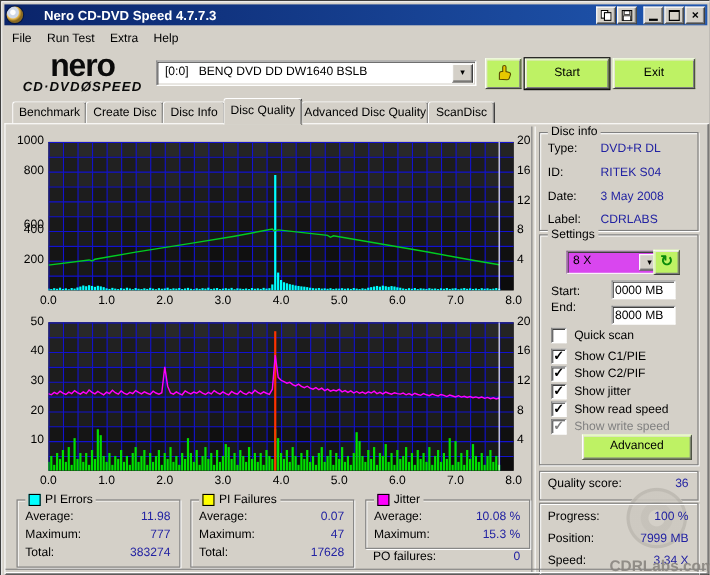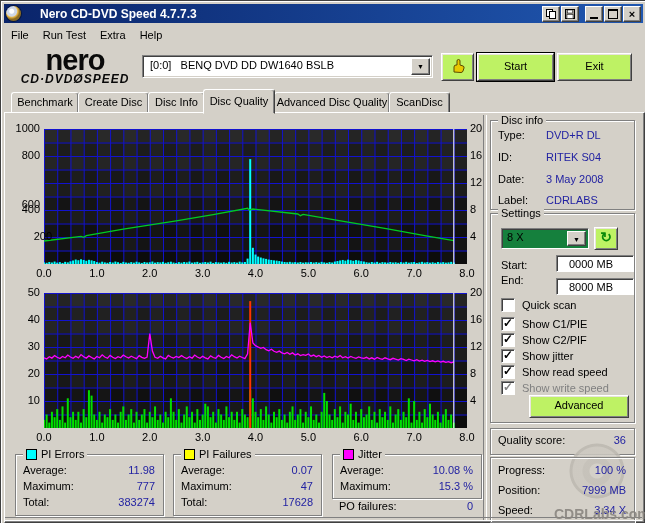--- a/index.html
+++ b/index.html
@@ -39,25 +39,25 @@
   #charts{position:absolute;left:0;top:0;width:645px;height:523px;pointer-events:none;}
   .tick{position:absolute;font-size:11px;color:#000;}
   .vdivider{position:absolute;left:482px;top:114px;height:406px;width:2px;border-left:1px solid #808080;border-right:1px solid #fff;}
   
   .grp{position:absolute;border:1px solid #808080;box-shadow:1px 1px 0 #fff, inset 1px 1px 0 #fff;}
   .grp-title{position:absolute;top:-7px;left:7px;background:#d4d0c8;padding:0 3px;display:flex;align-items:center;gap:4px;}
   .swatch{width:9px;height:9px;border:1px solid #000;display:inline-block;}
   .row{position:absolute;left:7px;right:8px;display:flex;justify-content:space-between;}
   .val{color:#2222a2;}
   
-  .mini-combo{position:absolute;left:10px;top:14px;width:86px;height:19px;background:#15803d;border:1px solid;border-color:#808080 #fff #fff #808080;box-shadow:inset 1px 1px 0 #404040;}
+  .mini-combo{position:absolute;left:24px;top:14px;width:86px;height:19px;background:#d946ef;border:1px solid;border-color:#808080 #fff #fff #808080;box-shadow:inset 1px 1px 0 #404040;}
   .mini-combo .combo-text{top:2px;left:5px;}
   .refresh-btn{position:absolute;left:103px;top:13px;width:22px;height:21px;color:#0a8a0a;font-weight:bold;font-size:14px;line-height:19px;}
   .fld-label{position:absolute;left:10px;}
-  .fld{position:absolute;left:65px;width:52px;height:15px;background:#fff;border:1px solid;border-color:#808080 #fff #fff #808080;box-shadow:inset 1px 1px 0 #404040;font-family:"Liberation Sans",sans-serif;font-size:11px;padding:0 12px;}
+  .fld{position:absolute;left:65px;width:52px;height:15px;background:#fff;border:1px solid;border-color:#808080 #fff #fff #808080;box-shadow:inset 1px 1px 0 #404040;font-family:"Liberation Sans",sans-serif;font-size:11px;padding:0 2px;}
   .cb-row{position:absolute;left:10px;display:flex;align-items:center;gap:7px;height:14px;}
   .cb-box{width:12px;height:12px;background:#fff;border:1px solid;border-color:#808080 #fff #fff #808080;box-shadow:inset 1px 1px 0 #404040;position:relative;}
   .cb-box.checked::after{content:"\2713";position:absolute;left:1px;top:-2px;font-size:12px;font-weight:bold;}
   .cb-row.disabled{color:#808080;}
   .cb-row.disabled .cb-box.checked::after{color:#808080;}
   .btn-advanced{left:38px;top:181px;width:98px;height:21px;line-height:19px;}
   
   .wm-disc{position:absolute;left:568px;top:442px;width:56px;height:56px;border-radius:50%;background:radial-gradient(circle,#d4d0c8 0 7px,#c4c0b8 8px 14px,#ccc8c0 15px 24px,#bcb8b0 25px 27px,#d4d0c8 28px);opacity:.85;}
   .wm-text{position:absolute;left:553px;top:505px;font-size:14px;font-weight:bold;color:#8a8680;letter-spacing:0;opacity:.9;}
   .statusline{position:absolute;left:4px;top:516px;width:637px;height:2px;border-top:1px solid #808080;border-bottom:1px solid #fff;}
@@ -357,21 +357,21 @@
         <rect x="392.91875" y="132.975" width="2" height="2.025" fill="#00ffff"></rect>
         <rect x="395.5625" y="133.515" width="2" height="1.4849999999999999" fill="#00ffff"></rect>
         <rect x="398.20625" y="133.11" width="2" height="1.8900000000000001" fill="#00ffff"></rect>
         <rect x="400.85" y="133.65" width="2" height="1.35" fill="#00ffff"></rect>
         <rect x="403.49375000000003" y="133.38" width="2" height="1.62" fill="#00ffff"></rect>
         <rect x="406.1375" y="132.84" width="2" height="2.16" fill="#00ffff"></rect>
         <rect x="408.78125" y="133.515" width="2" height="1.4849999999999999" fill="#00ffff"></rect>
         <polyline points="0.0,112.0 37.0,107.3 39.7,108.3 42.3,106.7 79.3,100.2 132.2,91.8 169.2,85.7 203.6,79.3 205.2,81.0 208.9,80.0 253.8,85.0 256.4,86.7 259.1,85.4 290.8,90.8 343.7,99.9 380.7,106.7 409.8,111.7" fill="none" stroke="#00cc22" stroke-width="1.3"></polyline>
         <line x1="409.78125" y1="0" x2="409.78125" y2="135" stroke="#ffffff" stroke-width="1"></line>
       </svg>
-      <div class="tick" style="left: 5px; top: 229px; width: 34px; text-align: right; padding-left: 12px;">200</div>
+      <div class="tick" style="left: 5px; top: 229px; width: 34px; text-align: right;">200</div>
       <div class="tick" style="left: 5px; top: 202px; width: 34px; text-align: right;">400</div>
       <div class="tick" style="left: 5px; top: 175px; width: 34px; text-align: right; margin-top: 22px;">600</div>
       <div class="tick" style="left: 5px; top: 148px; width: 34px; text-align: right;">800</div>
       <div class="tick" style="left: 5px; top: 121px; width: 34px; text-align: right;">1000</div>
       <div class="tick" style="left: 469px; top: 229px; width: 24px; text-align: left;">4</div>
       <div class="tick" style="left: 469px; top: 202px; width: 24px; text-align: left;">8</div>
       <div class="tick" style="left: 469px; top: 175px; width: 24px; text-align: left;">12</div>
       <div class="tick" style="left: 469px; top: 148px; width: 24px; text-align: left;">16</div>
       <div class="tick" style="left: 469px; top: 121px; width: 24px; text-align: left;">20</div>
       <div class="tick" style="left: 31px; top: 266px; width: 24px; text-align: center;">0.0</div>

